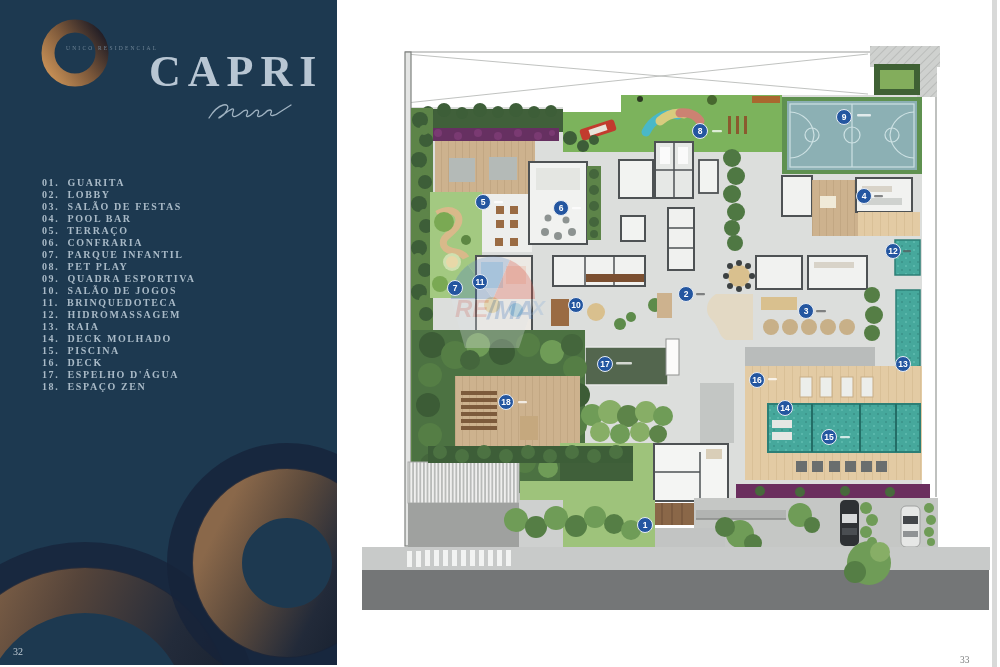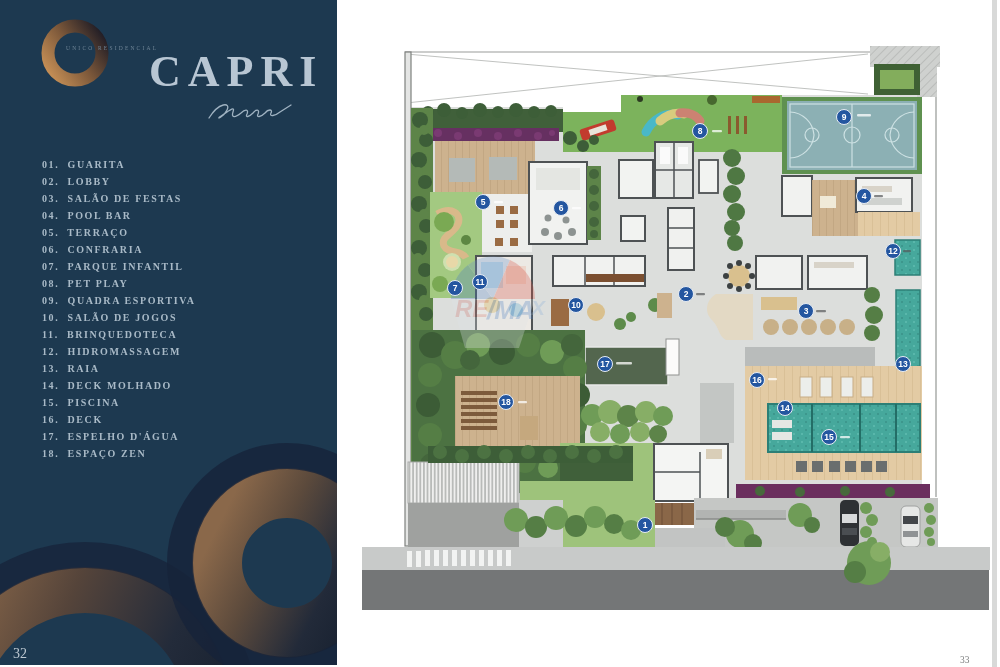--- a/index.html
+++ b/index.html
@@ -47,42 +47,42 @@
 
     <div class="lg" style="left:66px;top:45px;font-size:5.5px;letter-spacing:2.2px;color:#6e8496;">UNICO RESIDENCIAL</div>
 
     <div class="lg" style="left:108px;top:46px;font-size:44px;letter-spacing:7px;color:#b8c6d3;font-weight:700;margin-left:41px;">CAPRI</div>
 
     <svg width="90" height="30" viewBox="0 0 90 30" style="position:absolute;left:205px;top:96px">
       <path d="M4 22 C14 6 26 6 22 14 C18 22 10 24 16 20 C26 13 30 10 28 16 C26 22 30 22 36 17 C40 13 44 13 42 18 C40 22 44 21 48 17 C51 13 55 13 53 18 C51 22 56 21 60 17 C63 13 68 13 66 17 C64 21 70 20 75 16 L86 9" fill="none" stroke="#9fb2c1" stroke-width="1.3" stroke-linecap="round"></path>
     </svg>
 
 
-    <div class="lg" id="legend" style="left:42px;top:156px;font-size:10px;line-height:17px;letter-spacing:1.6px;color:#a9bac7;font-weight:bold;">
+    <div class="lg" id="legend" style="left:42px;top:177px;font-size:10px;line-height:12px;letter-spacing:1.6px;color:#a9bac7;font-weight:bold;">
       01.&nbsp; GUARITA<br>
       02.&nbsp; LOBBY<br>
       03.&nbsp; SALÃO DE FESTAS<br>
       04.&nbsp; POOL BAR<br>
       05.&nbsp; TERRAÇO<br>
       06.&nbsp; CONFRARIA<br>
       07.&nbsp; PARQUE INFANTIL<br>
       08.&nbsp; PET PLAY<br>
       09.&nbsp; QUADRA ESPORTIVA<br>
       10.&nbsp; SALÃO DE JOGOS<br>
       11.&nbsp; BRINQUEDOTECA<br>
       12.&nbsp; HIDROMASSAGEM<br>
       13.&nbsp; RAIA<br>
       14.&nbsp; DECK MOLHADO<br>
       15.&nbsp; PISCINA<br>
       16.&nbsp; DECK<br>
       17.&nbsp; ESPELHO D'ÁGUA<br>
       18.&nbsp; ESPAÇO ZEN
     </div>
 
-    <div class="lg" style="left:13px;top:646px;font-size:14px;color:#bec9d2;">32</div>
+    <div class="lg" style="left:13px;top:646px;font-size:10px;color:#bec9d2;">32</div>
   </div>
 
   <svg id="plan" viewBox="336 0 664 667" width="664" height="667" style="position:absolute;left:336px;top:0;">
     <defs>
       <pattern id="hatch" width="6" height="6" patternUnits="userSpaceOnUse" patternTransform="rotate(45)">
         <rect width="6" height="6" fill="#cfd1cf"></rect>
           <line x1="0" y1="0" x2="0" y2="6" stroke="#aeb0ae" stroke-width="1.2"></line>
       </pattern>
       <pattern id="stripesW" width="3.6" height="16" patternUnits="userSpaceOnUse">
         <rect width="3.6" height="16" fill="#b9bbb9"></rect>

